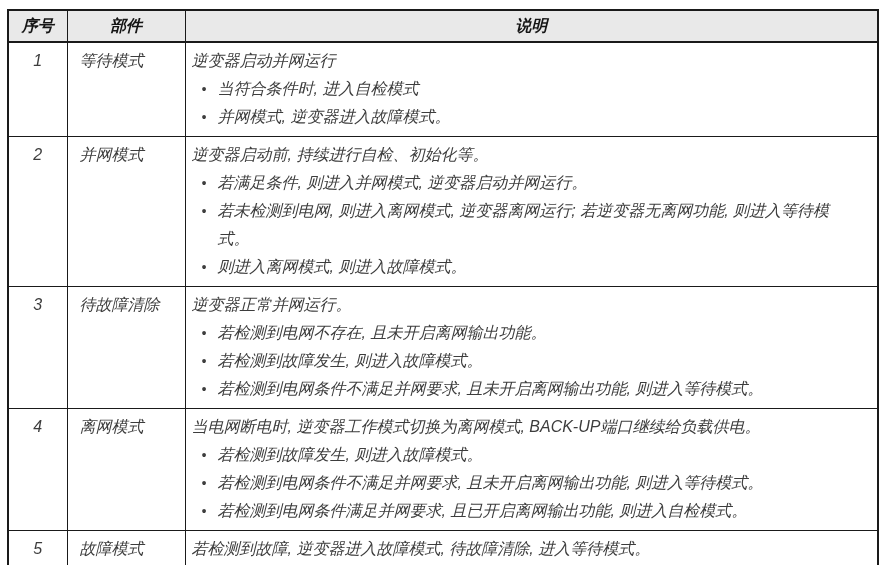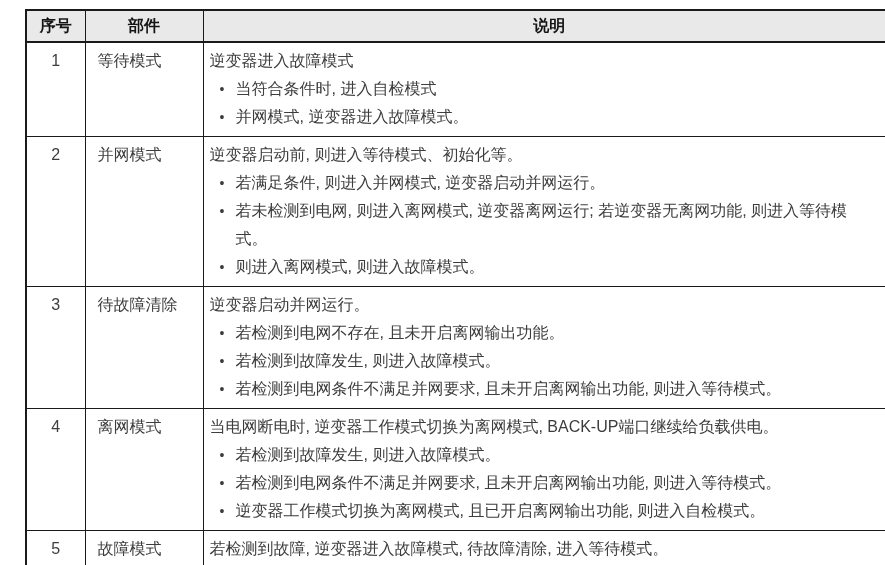--- a/index.html
+++ b/index.html
@@ -4,23 +4,24 @@
 <style>
   * { margin: 0; padding: 0; box-sizing: border-box; }
   html, body {
     width: 885px;
     background: #ffffff;
     font-family: "Liberation Sans", "DejaVu Sans", sans-serif;
   }
   .page {
     width: 885px;
     height: 565px;
-    padding: 9px 8px 8px 25px;
+    padding: 9px 8px 8px 7px;
     background: #ffffff;
     overflow: hidden;
+    font-style: italic;
   }
   table.modes {
     width: 870px;
     border-collapse: collapse;
     table-layout: fixed;
     border: 2px solid #1a1a1a;
   }
   col.c-num  { width: 59px; }
   col.c-part { width: 118px; }
   col.c-desc { width: 693px; }
@@ -92,39 +93,39 @@
         <th>部件</th>
         <th>说明</th>
       </tr>
     </thead>
     <tbody>
 
       <tr>
         <td class="cell-num">1</td>
         <td class="cell-part">等待模式</td>
         <td class="cell-desc">
-          <div class="intro">逆变器进入故障模式</div>
+          <div class="intro">逆变器启动并网运行</div>
           <ul class="bullets">
             <li>
                 <span class="dot">•</span>
                 <span class="btxt">当符合条件时, 进入自检模式</span>
               </li>
             <li>
                 <span class="dot">•</span>
                 <span class="btxt">并网模式, 逆变器进入故障模式。</span>
               </li>
           </ul>
         </td>
       </tr>
 
       <tr>
         <td class="cell-num">2</td>
         <td class="cell-part">并网模式</td>
         <td class="cell-desc">
-          <div class="intro">逆变器启动前, 则进入等待模式、初始化等。</div>
+          <div class="intro">逆变器启动前, 持续进行自检、初始化等。</div>
           <ul class="bullets">
             <li>
                 <span class="dot">•</span>
                 <span class="btxt">若满足条件, 则进入并网模式, 逆变器启动并网运行。</span>
               </li>
             <li>
                 <span class="dot">•</span>
                 <span class="btxt">若未检测到电网, 则进入离网模式, 逆变器离网运行; 若逆变器无离网功能, 则进入等待模式。</span>
               </li>
             <li>
@@ -132,21 +133,21 @@
                 <span class="btxt">则进入离网模式, 则进入故障模式。</span>
               </li>
           </ul>
         </td>
       </tr>
 
       <tr>
         <td class="cell-num">3</td>
         <td class="cell-part">待故障清除</td>
         <td class="cell-desc">
-          <div class="intro">逆变器启动并网运行。</div>
+          <div class="intro">逆变器正常并网运行。</div>
           <ul class="bullets">
             <li>
                 <span class="dot">•</span>
                 <span class="btxt">若检测到电网不存在, 且未开启离网输出功能。</span>
               </li>
             <li>
                 <span class="dot">•</span>
                 <span class="btxt">若检测到故障发生, 则进入故障模式。</span>
               </li>
             <li>
@@ -166,21 +167,21 @@
             <li>
                 <span class="dot">•</span>
                 <span class="btxt">若检测到故障发生, 则进入故障模式。</span>
               </li>
             <li>
                 <span class="dot">•</span>
                 <span class="btxt">若检测到电网条件不满足并网要求, 且未开启离网输出功能, 则进入等待模式。</span>
               </li>
             <li>
                 <span class="dot">•</span>
-                <span class="btxt">逆变器工作模式切换为离网模式, 且已开启离网输出功能, 则进入自检模式。</span>
+                <span class="btxt">若检测到电网条件满足并网要求, 且已开启离网输出功能, 则进入自检模式。</span>
               </li>
           </ul>
         </td>
       </tr>
 
       <tr>
         <td class="cell-num">5</td>
         <td class="cell-part">故障模式</td>
         <td class="cell-desc">
           <div class="intro">若检测到故障, 逆变器进入故障模式, 待故障清除, 进入等待模式。</div>

